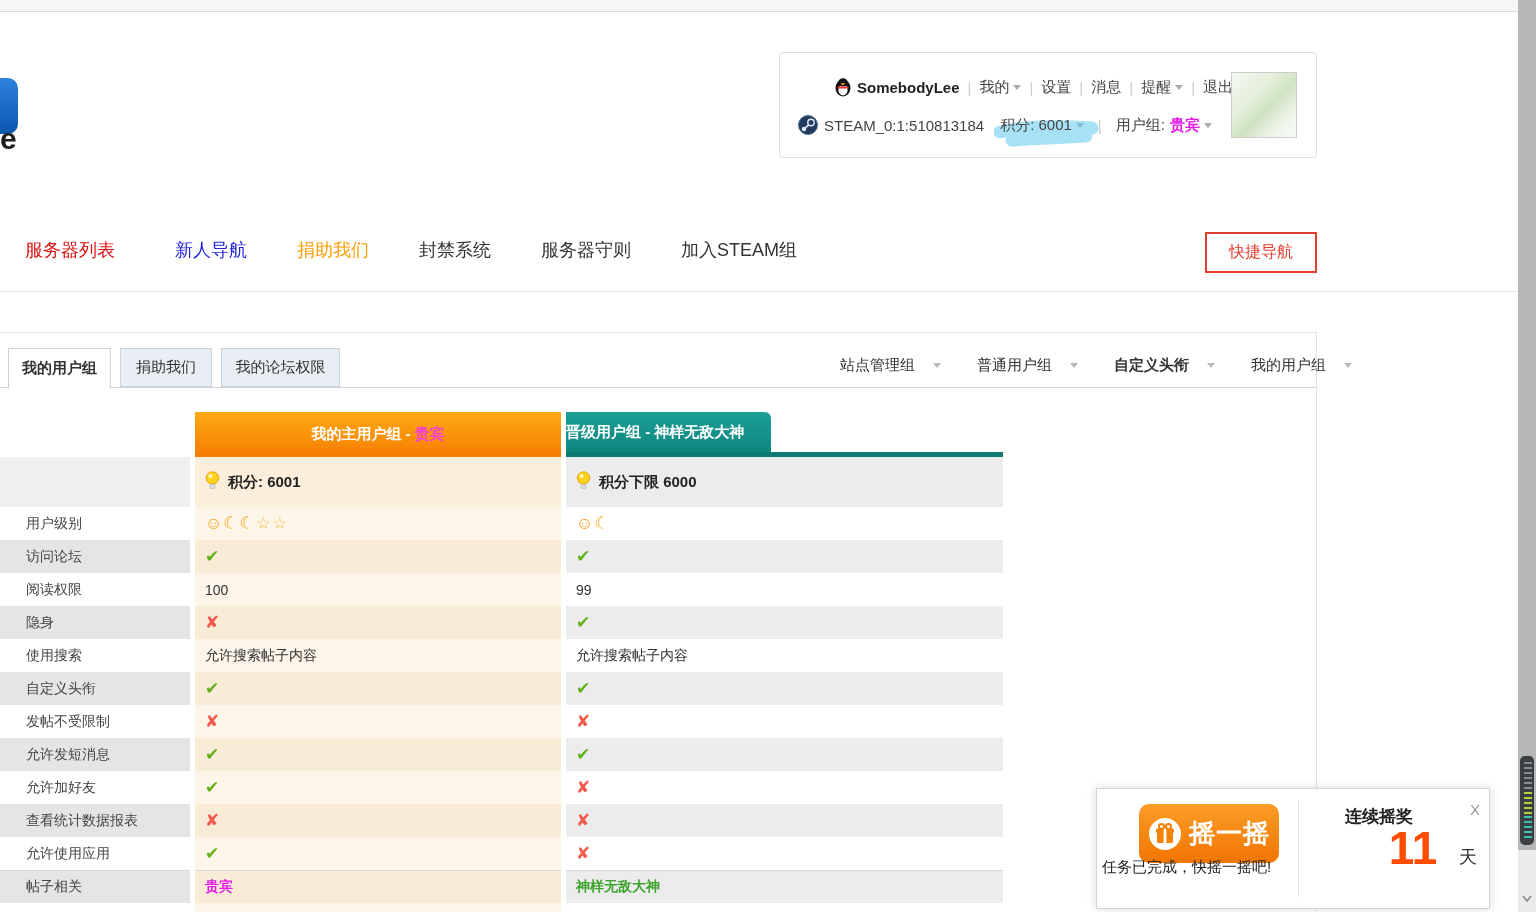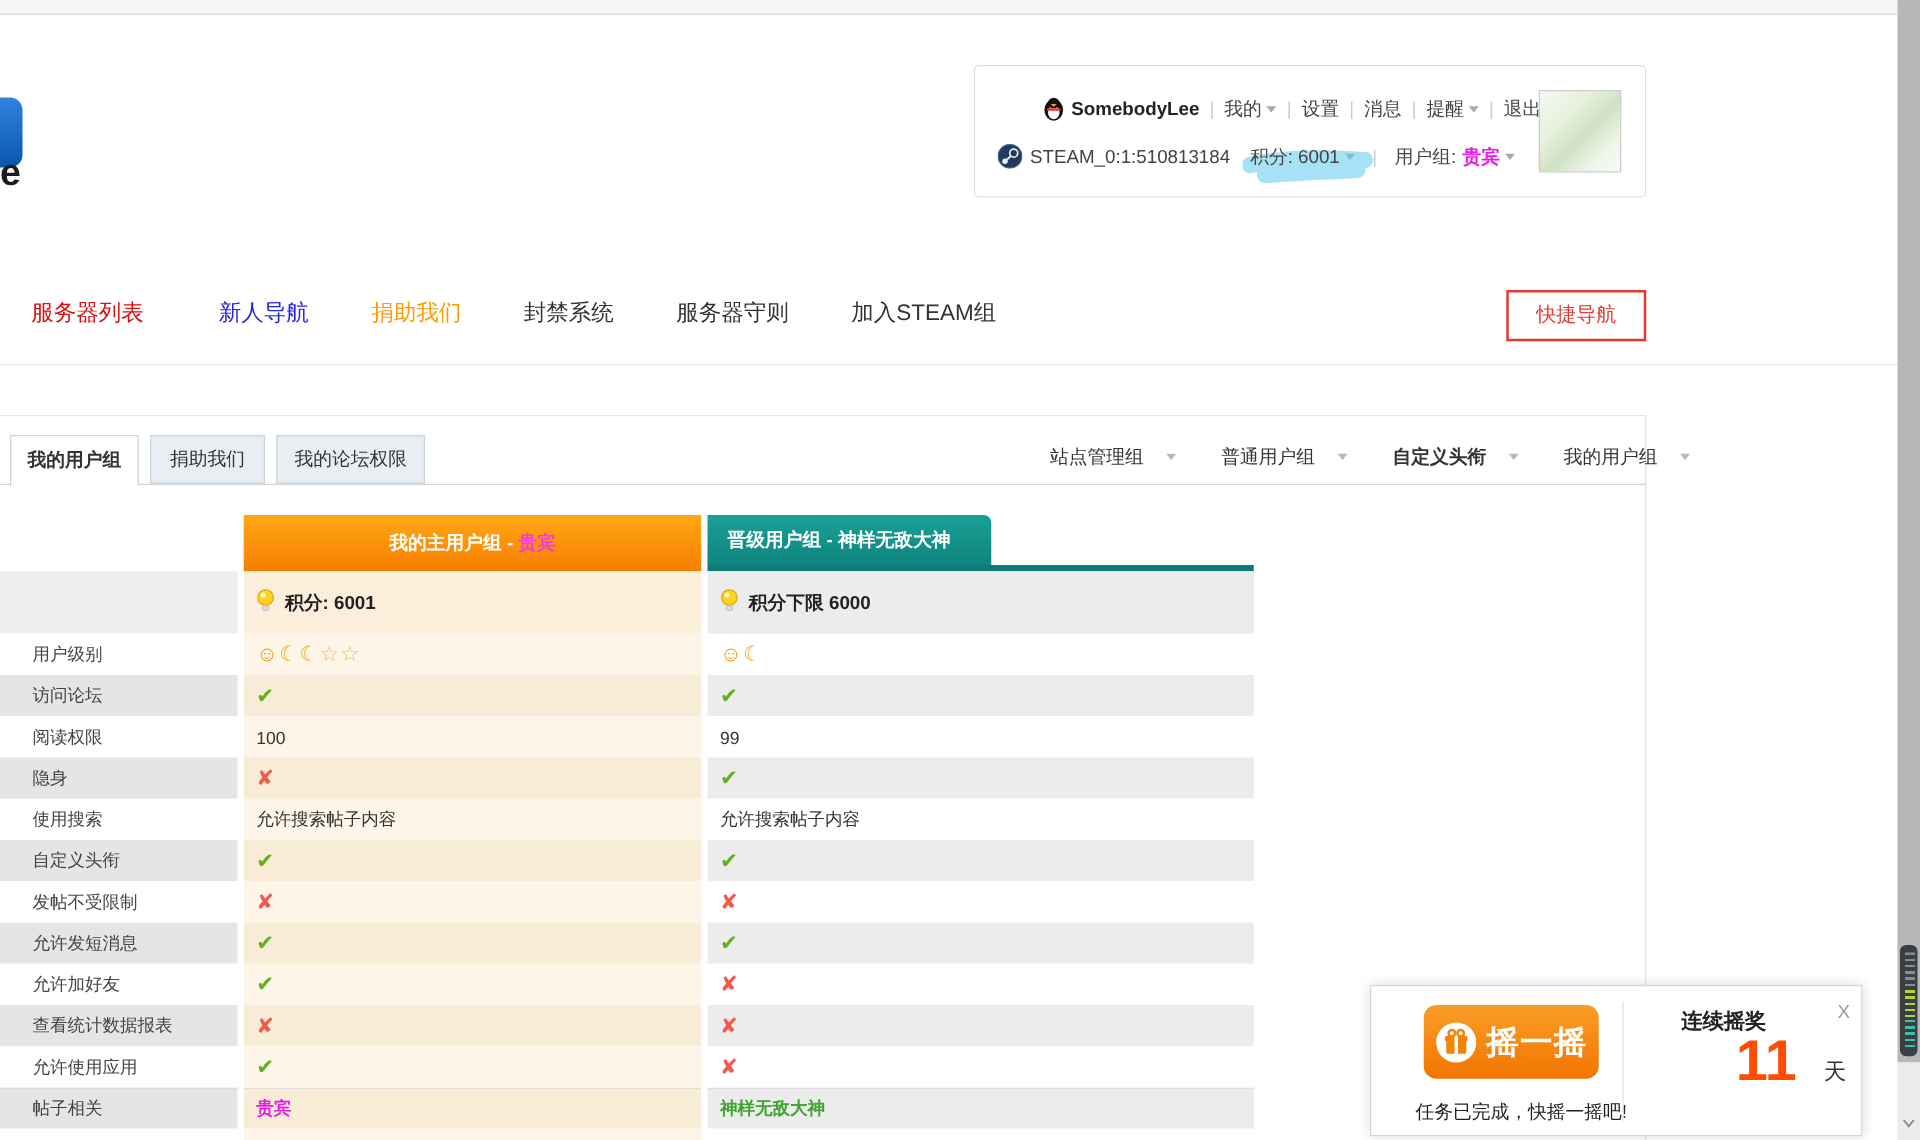--- a/index.html
+++ b/index.html
@@ -39,22 +39,22 @@
   .tab{position:absolute;top:348px;height:39px;box-sizing:border-box;border:1px solid #ccd4da;background:#e8eef3;
        display:flex;align-items:center;justify-content:center;font-size:15px;color:#333;cursor:pointer;z-index:3;}
   .tab.active{background:#fff;border-bottom:1px solid #fff;font-weight:bold;height:41px;}
   
   .gmenus{position:absolute;left:840px;top:356px;display:flex;gap:36px;font-size:15px;color:#333;white-space:nowrap;}
   .gmenu{display:flex;align-items:center;cursor:pointer;}
   .gmenu .arr{margin-left:18px;border-top-color:#b9b9b9;}
   
   .thead-c1{position:absolute;left:195px;top:412px;width:366px;height:45px;background:linear-gradient(180deg,#ffa912,#f67d02);
             color:#fff;font-weight:bold;display:flex;align-items:center;justify-content:center;font-size:15px;}
-  .thead-c2{position:absolute;left:566px;top:412px;width:227px;height:40px;background:linear-gradient(180deg,#1aa096,#0e857e);
-            border-radius:0 6px 0 0;color:#fff;font-weight:bold;display:flex;align-items:center;padding-left:16px;box-sizing:border-box;font-size:15px;}
+  .thead-c2{position:absolute;left:566px;top:412px;width:205px;height:40px;background:linear-gradient(180deg,#1aa096,#0e857e);
+            border-radius:0 6px 0 0;color:#fff;font-weight:bold;display:flex;align-items:center;padding-left:0;box-sizing:border-box;font-size:15px;}
   .thead-bar{position:absolute;left:566px;top:452px;width:437px;height:5px;background:#0d7a74;}
   .scorerow{position:absolute;left:0;top:457px;width:1003px;height:50px;display:flex;}
   .scorerow .lab{width:190px;background:#efefef;}
   .scorerow .c1{width:366px;margin-left:5px;background:#fbeedb;display:flex;align-items:center;padding-left:10px;box-sizing:border-box;font-weight:bold;font-size:15px;color:#222;}
   .scorerow .c2{width:437px;margin-left:5px;background:#ececec;display:flex;align-items:center;padding-left:10px;box-sizing:border-box;font-weight:bold;font-size:15px;color:#222;}
   .trows{position:absolute;left:0;top:507px;width:1003px;}
   .trow{display:flex;height:33px;}
   .trow>div{display:flex;align-items:center;box-sizing:border-box;}
   .tlabel{width:190px;padding-left:26px;background:#fff;color:#444;}
   .tc1{width:366px;margin-left:5px;padding-left:10px;background:#fdf5e8;}
@@ -70,21 +70,21 @@
   .lvl .moon{color:#f6a821;}
   .lvl .star{color:#f0bf3e;}
   .gtx{font-weight:bold;}
   .bulb{margin-right:8px;flex:0 0 auto;}
   
   .popup{position:absolute;left:1096px;top:788px;width:394px;height:121px;background:#fff;border:1px solid #d5d5d5;
          box-shadow:0 0 10px rgba(0,0,0,.15);box-sizing:border-box;z-index:5;}
   .shake-btn{position:absolute;left:42px;top:15px;width:140px;height:59px;border-radius:10px;cursor:pointer;
              background:linear-gradient(180deg,#fb9d28,#f17500);display:flex;align-items:center;justify-content:center;gap:7px;}
   .shake-btn .txt{color:#fff;font-size:26px;font-weight:bold;letter-spacing:1px;}
-  .shake-cap{position:absolute;left:5px;top:91px;width:230px;text-align:center;font-size:15px;color:#222;}
+  .shake-cap{position:absolute;left:5px;top:69px;width:230px;text-align:left;font-size:15px;color:#222;}
   .pdiv{position:absolute;left:201px;top:12px;width:1px;height:96px;background:#e2e2e2;}
   .ptitle{position:absolute;left:248px;top:16px;font-size:17px;font-weight:bold;color:#222;}
   .pcount{position:absolute;left:276px;top:32px;width:80px;text-align:center;font-size:46px;font-weight:bold;color:#ff4c00;}
   .punit{position:absolute;right:12px;top:56px;font-size:18px;color:#333;}
   .pclose{position:absolute;right:9px;top:12px;font-size:15px;color:#999;cursor:pointer;}
   
   .scrolltrack{position:absolute;left:1518px;top:0;width:18px;height:850px;background:#b7b7b7;}
   .scrolltrack2{position:absolute;left:1518px;top:850px;width:18px;height:62px;background:#ebebeb;}
   .eq{position:absolute;left:1520px;top:756px;width:14px;height:89px;background:#3a3f43;border-radius:5px;padding:6px 2px 6px 4px;box-sizing:border-box;z-index:6;}
   .eq .seg{width:100%;}

